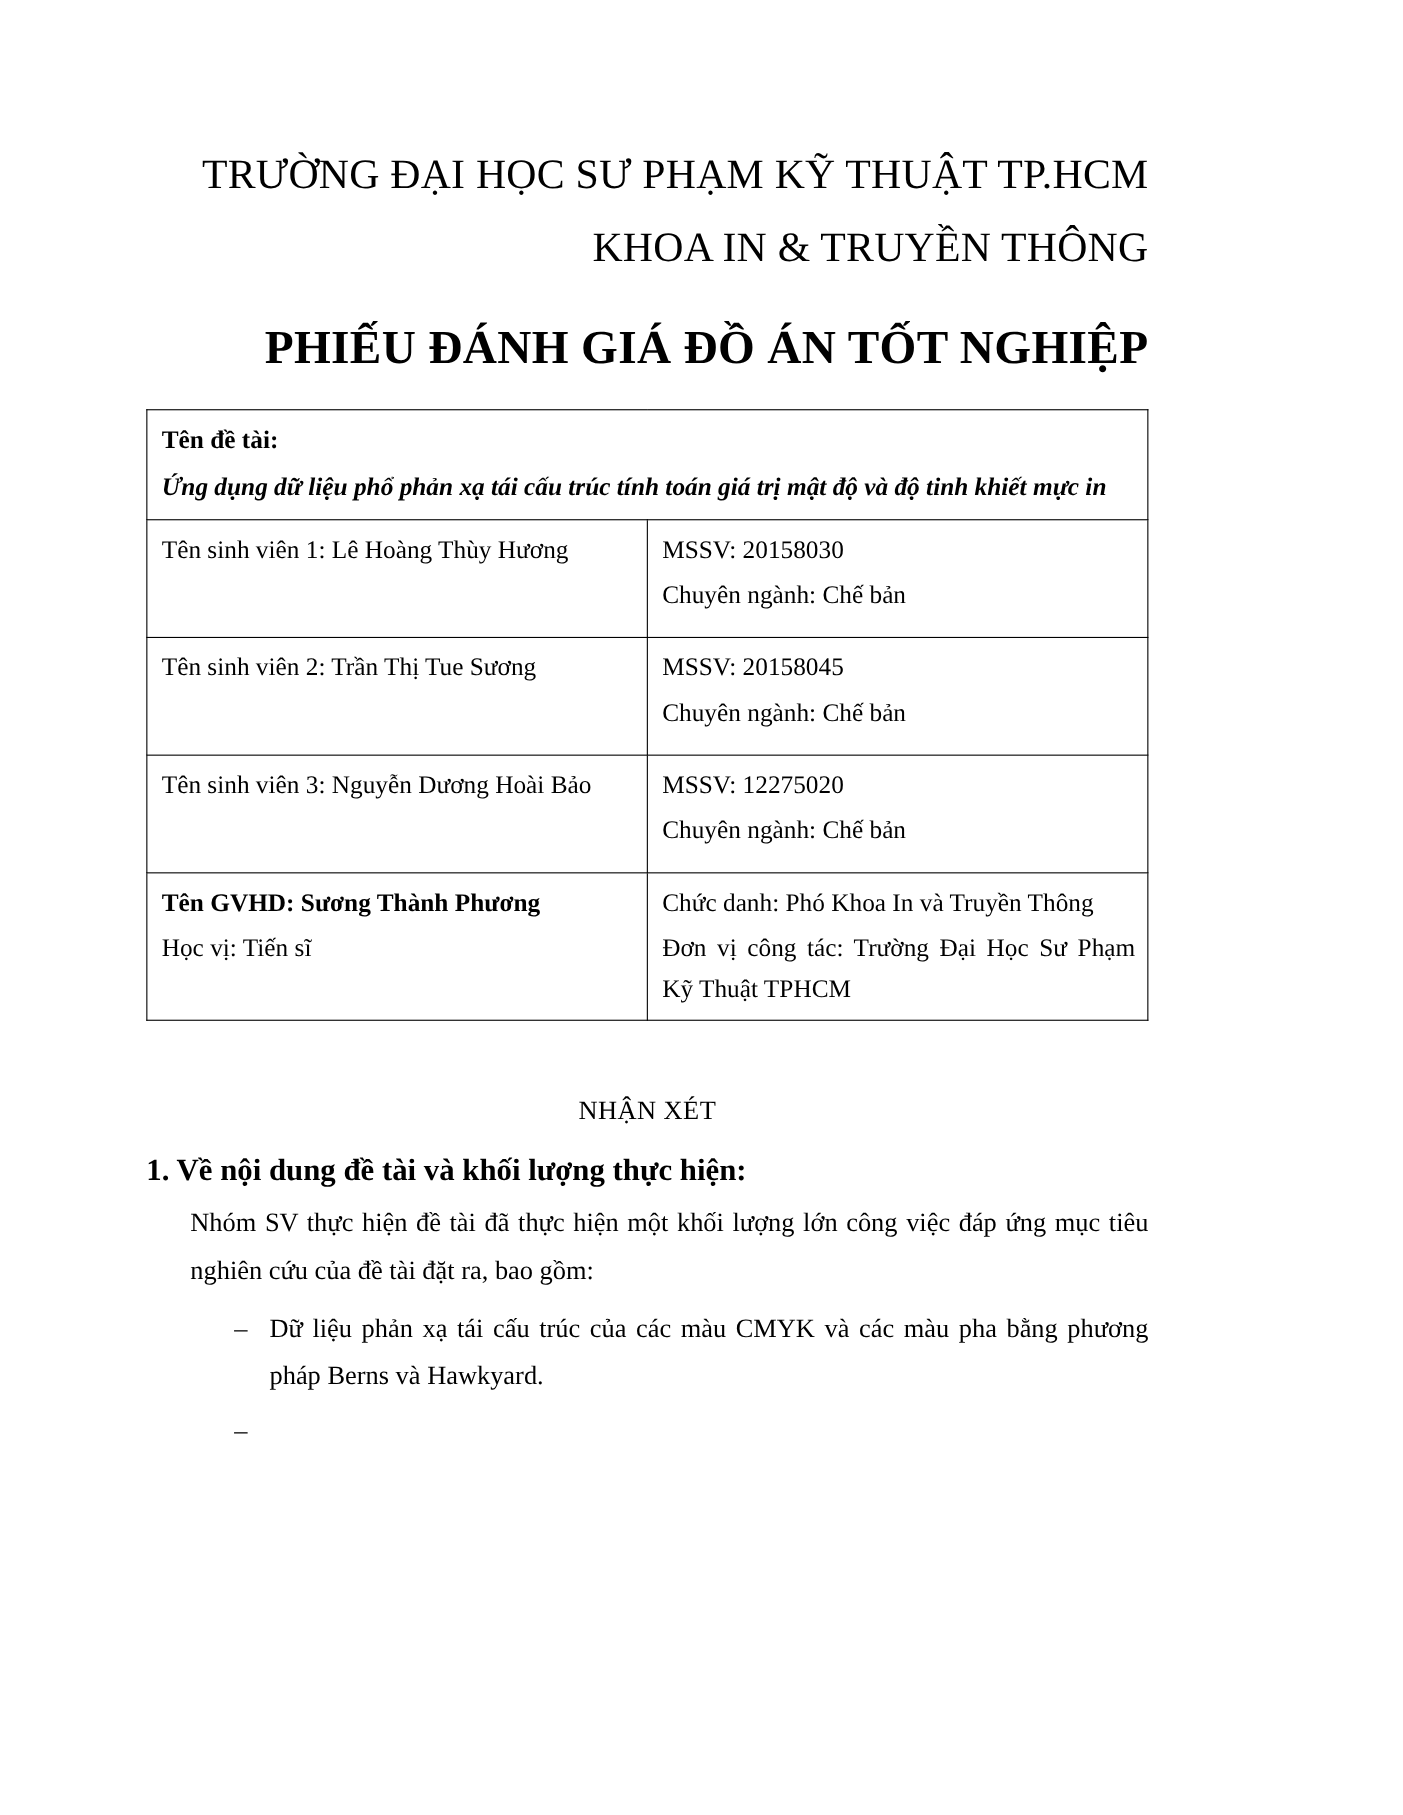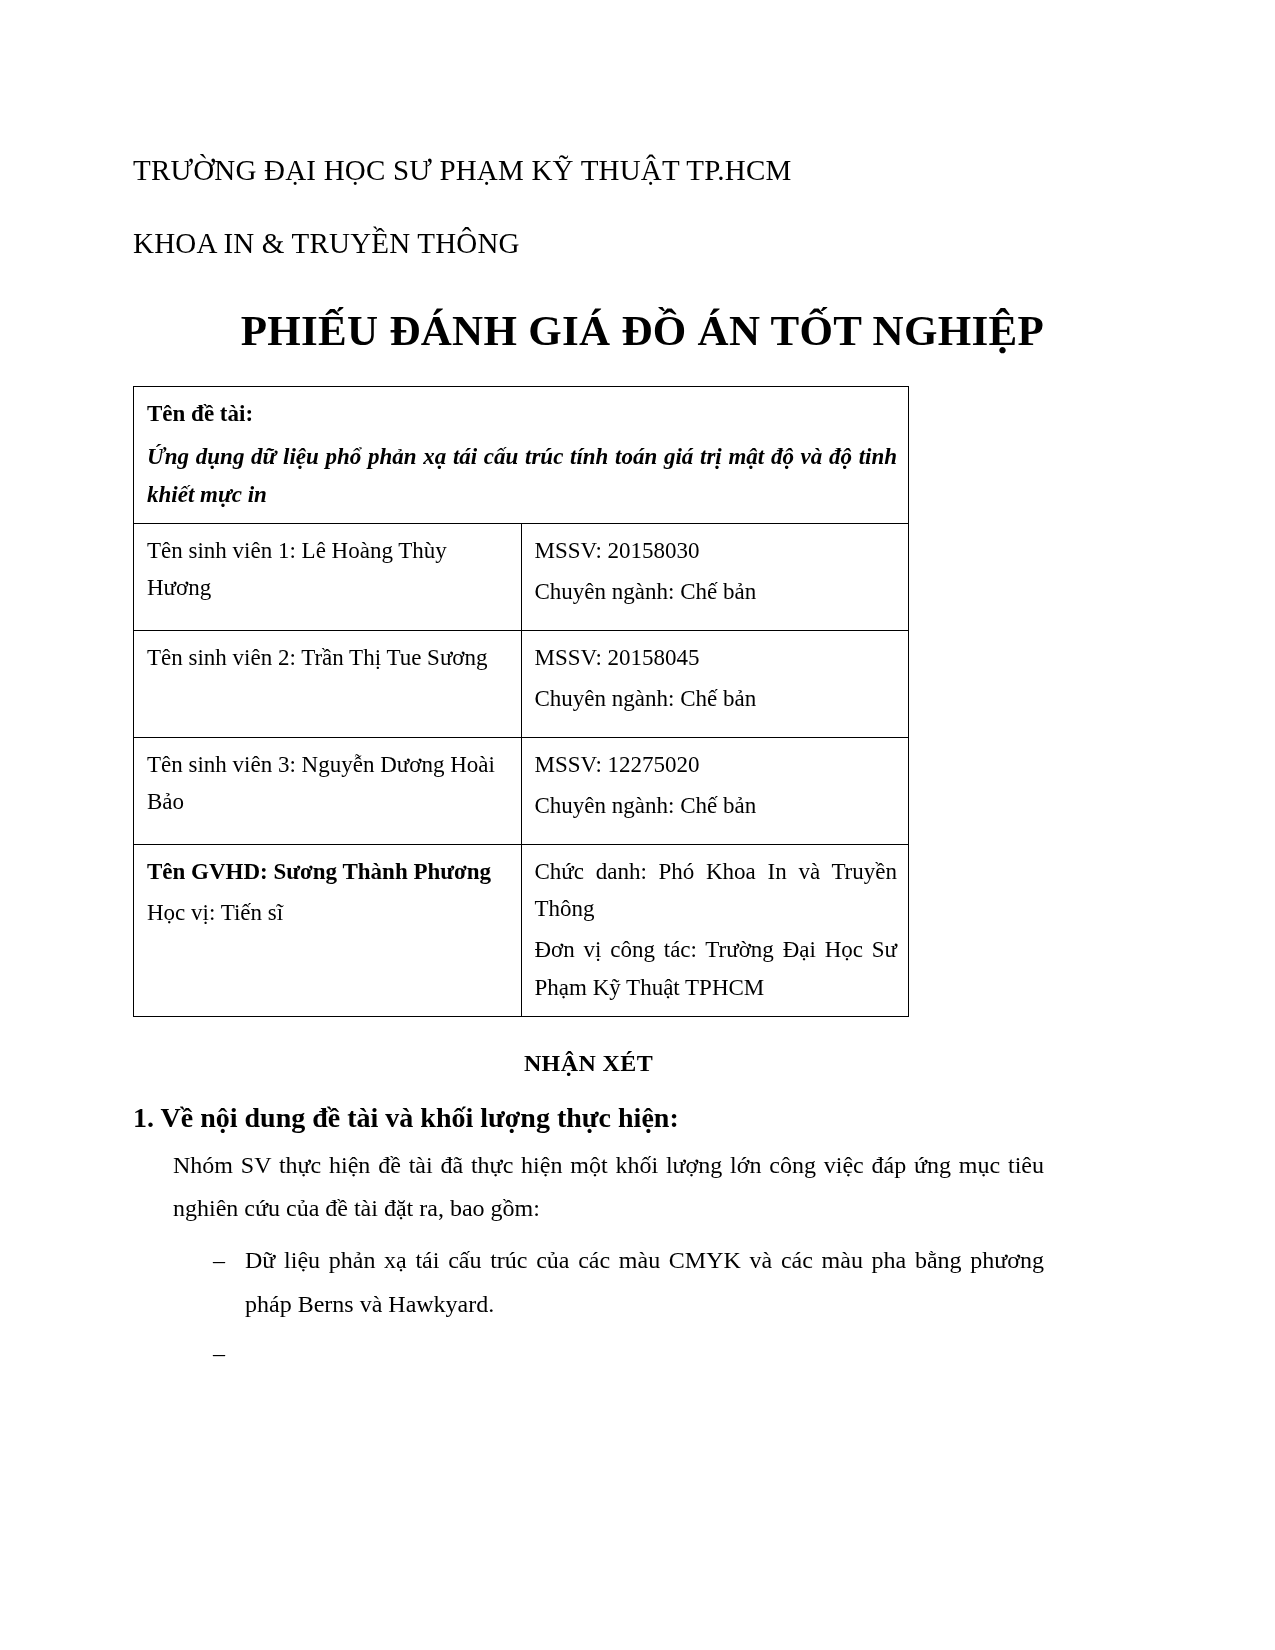--- a/index.html
+++ b/index.html
@@ -19,25 +19,24 @@
   }
   .content {
     position: absolute;
     left: 133px;
     top: 0;
     width: 911px;
   }
 
   
   .head-line {
-    text-align: left;
-    font-size: 29px;
+    text-align: right;
+    font-size: 38px;
     line-height: 1.0;
     letter-spacing: 0.2px;
-    margin-top: 16px;
   }
   #heading-univ { padding-top: 140px; }
   #heading-faculty { padding-top: 28px; }
 
   .doc-title {
     text-align: right;
     font-size: 43px;
     font-weight: bold;
     padding-top: 48px;
     letter-spacing: 0.3px;
@@ -47,21 +46,21 @@
     font-size: 18px;
     font-weight: bold;
     padding-top: 36px;
     letter-spacing: 0.2px;
   }
 
   
   .info-table {
     margin-top: 31px;
     border-collapse: collapse;
-    width: 776px;
+    width: 911px;
     table-layout: fixed;
   }
   .info-table td {
     border: 1.6px solid #000;
     vertical-align: top;
     padding: 8px 11px 10px 13px;
     font-size: 23px;
     line-height: 1.62;
   }
   .col-left { width: 483px; }
@@ -77,23 +76,23 @@
   }
   .justify { text-align: justify; text-justify: inter-word; }
   .cell-line { display: block; }
   .cell-line + .cell-line { margin-top: 4px; }
 
   .tall-cell { height: 88px; }
 
   
   .section-heading {
     text-align: center;
-    font-weight: bold;
+    font-weight: normal;
     font-size: 24px;
-    margin-top: 33px;
+    margin-top: 69px;
     letter-spacing: 0.4px;
   }
   .subsection-heading {
     font-weight: bold;
     font-size: 28px;
     margin-top: 25px;
   }
   .para {
     font-size: 24px;
     line-height: 1.82;

